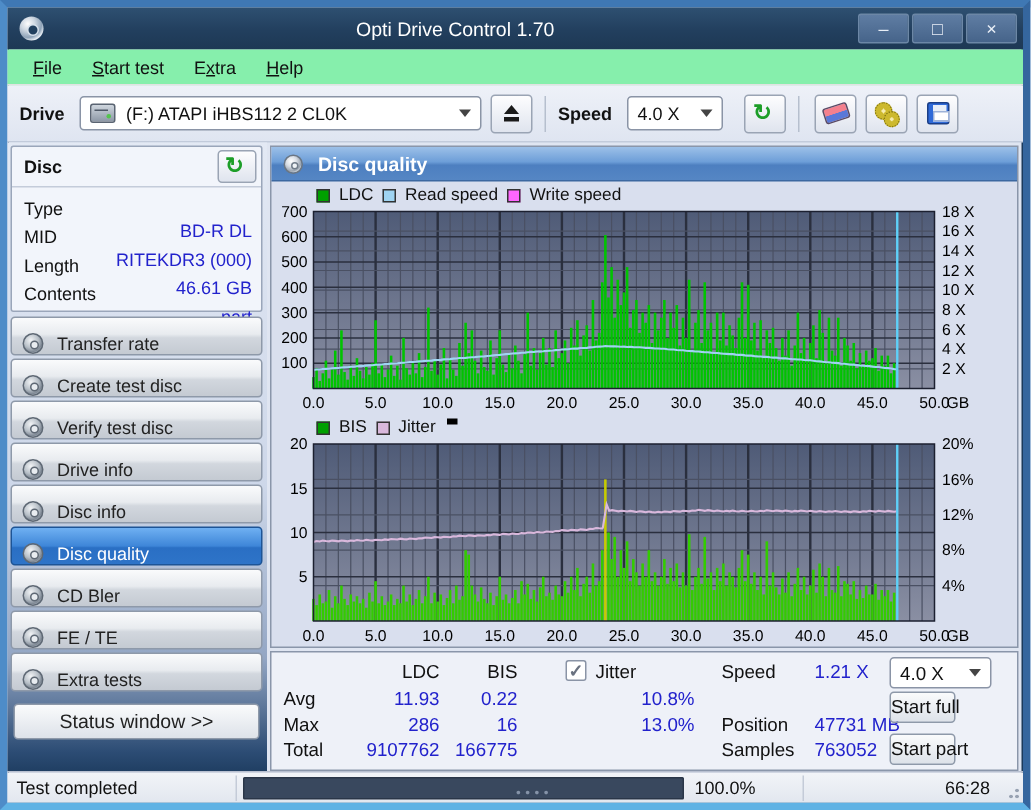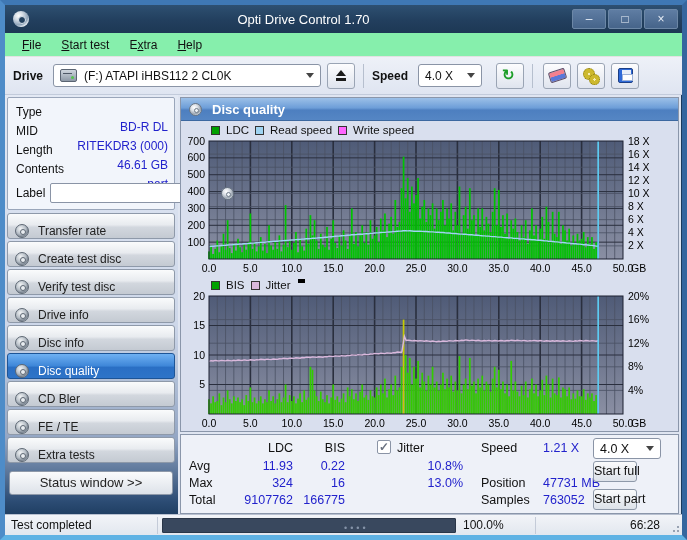--- a/index.html
+++ b/index.html
@@ -207,44 +207,43 @@
         <span class="gears-ico"></span>
       </span>
     <span class="iconbtn">
         <span class="save-ico"></span>
       </span>
   </div>
 
   <div class="main">
     <div class="sidebar">
       <div class="discpanel">
+        <div class="dp-head">
+          <span class="dp-title">Disc</span>
+          <span class="dp-btn">
+              <span class="refresh-ico"></span>
+            </span>
+        </div>
         <div class="dp-rows">
           <div class="dp-row">
             <span>Type</span>
               <span class="val">BD-R DL</span>
           </div>
           <div class="dp-row">
             <span>MID</span>
               <span class="val">RITEKDR3 (000)</span>
           </div>
           <div class="dp-row">
             <span>Length</span>
               <span class="val">46.61 GB</span>
           </div>
           <div class="dp-row">
             <span>Contents</span>
               <span class="val">part</span>
           </div>
-        </div>
-        <div class="dp-label-row">
-          <span>Label</span>
-          <input class="label-input" value="" style="">
-          <span class="dp-disc-btn">
-              <span class="cd-ico"></span>
-            </span>
         </div>
       </div>
       <div class="nav">
           <div class="navbtn">
             <span class="nav-icon"></span>
             <span>Transfer rate</span>
           </div>
           <div class="navbtn">
             <span class="nav-icon"></span>
             <span>Create test disc</span>
@@ -877,21 +876,21 @@
         <span class="s hdr c-bis r0">BIS</span>
         <span class="s ckbox">✓</span>
         <span class="s hdr r0" style="left:216px">Jitter</span>
 
         <span class="s hdr c-lab r1">Avg</span>
         <span class="s num c-ldc r1">11.93</span>
         <span class="s num c-bis r1">0.22</span>
         <span class="s num c-jit r1">10.8%</span>
 
         <span class="s hdr c-lab r2">Max</span>
-        <span class="s num c-ldc r2">324</span>
+        <span class="s num c-ldc r2">286</span>
         <span class="s num c-bis r2">16</span>
         <span class="s num c-jit r2">13.0%</span>
 
         <span class="s hdr c-lab r3">Total</span>
         <span class="s num c-ldc r3">9107762</span>
         <span class="s num c-bis r3">166775</span>
 
         <span class="s hdr sp-lab r0">Speed</span>
         <span class="s num sp-val r0">1.21 X</span>
         <span class="s hdr sp-lab r2">Position</span>

